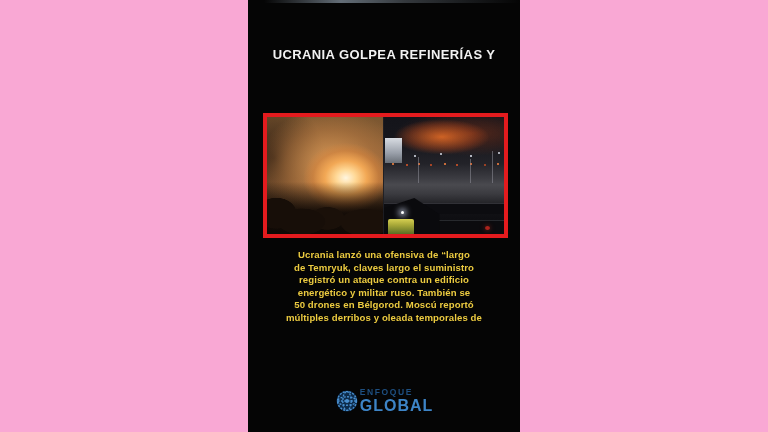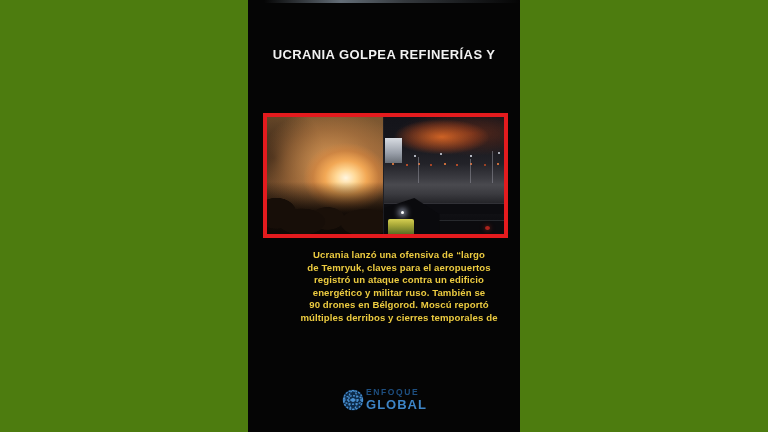--- a/index.html
+++ b/index.html
@@ -1,16 +1,16 @@
 <!DOCTYPE html>
 <html><head>
 <meta charset="utf-8">
 <style>
   html,body{margin:0;padding:0;background:#000;}
-  .stage{position:relative;width:768px;height:432px;background:#4d7c0f;overflow:hidden;
+  .stage{position:relative;width:768px;height:432px;background:#f9a8d4;overflow:hidden;
          font-family:"Liberation Sans", sans-serif;}
   .story-column{position:absolute;left:248px;top:0;width:272px;height:432px;background:#050505;}
   .top-edge{position:absolute;left:16px;top:0;width:256px;height:3px;
             background:linear-gradient(90deg,rgba(70,80,90,0) 0%,rgba(150,165,180,.65) 30%,rgba(110,120,130,.45) 55%,rgba(60,66,72,.35) 80%,rgba(30,34,38,0) 100%);}
   
   .title{position:absolute;left:0;top:46px;width:272px;margin:0;text-align:center;
          color:#f2f2f2;font-size:13px;font-weight:700;letter-spacing:.4px;line-height:17.5px;}
   .title span{display:block;white-space:nowrap;}
   
   .photo-frame{position:absolute;left:15px;top:113px;width:245px;height:125px;
@@ -49,30 +49,30 @@
     clip-path:polygon(0 28%,55% 0,100% 45%,100% 100%,0 100%);}
   .kiosk-light{position:absolute;left:17px;bottom:20px;width:3px;height:3px;border-radius:50%;
     background:#fff;box-shadow:0 0 6px 2px rgba(220,230,255,.9);}
   .port-dumpster{position:absolute;left:4px;bottom:0;width:26px;height:15px;border-radius:2px 2px 0 0;
     background:linear-gradient(180deg,#d6cf52 0%,#a8a838 40%,#5c6e24 100%);}
   .port-vehicle{position:absolute;right:0;bottom:0;width:70px;height:13px;background:#0b0b0e;
     border-top:1px solid rgba(140,150,160,.22);}
   .taillight{position:absolute;right:14px;bottom:4px;width:5px;height:4px;border-radius:50%;
     background:rgba(200,40,30,.85);box-shadow:0 0 5px rgba(220,50,30,.6);}
   
-  .body-copy{position:absolute;left:15px;top:249px;width:272px;text-align:center;
+  .body-copy{position:absolute;left:0;top:249px;width:272px;text-align:center;
     color:#eccb40;font-size:9.6px;font-weight:700;line-height:12.6px;letter-spacing:.1px;}
   .body-copy div{white-space:nowrap;}
   
   .logo{position:absolute;left:0;top:388px;width:272px;display:flex;justify-content:center;
-        gap:1px;}
+        align-items:center;gap:1px;}
   .globe{width:24px;height:24px;display:inline-flex;}
   .brandtext{display:flex;flex-direction:column;align-items:flex-start;line-height:1;}
   .b-top{color:#1e4f80;font-size:8.5px;font-weight:700;letter-spacing:1.6px;}
-  .b-bottom{color:#3d84c6;font-size:13px;font-weight:700;letter-spacing:1px;margin-top:1px;}
+  .b-bottom{color:#3d84c6;font-size:16px;font-weight:700;letter-spacing:1px;margin-top:1px;}
 </style>
 </head>
 <body>
 
 <div class="stage">
   <div class="story-column">
     <div class="top-edge"></div>
 
     <h1 class="title">
       <span>UCRANIA GOLPEA REFINERÍAS Y</span>
@@ -93,25 +93,25 @@
         <div class="port-vehicle"></div>
         <div class="taillight"></div>
         <div class="port-kiosk"></div>
         <div class="kiosk-light"></div>
         <div class="port-dumpster"></div>
       </div>
     </div>
 
     <div class="body-copy">
       <div>Ucrania lanzó una ofensiva de “largo</div>
-      <div>de Temryuk, claves para el aeropuertos</div>
+      <div>de Temryuk, claves largo el suministro</div>
       <div>registró un ataque contra un edificio</div>
       <div>energético y militar ruso. También se</div>
-      <div>90 drones en Bélgorod. Moscú reportó</div>
-      <div>múltiples derribos y cierres temporales de</div>
+      <div>50 drones en Bélgorod. Moscú reportó</div>
+      <div>múltiples derribos y oleada temporales de</div>
     </div>
 
     <div class="logo">
       <span class="globe">
         <svg viewBox="0 0 24 24" width="24" height="24">
           <circle cx="12" cy="12" r="10.5" fill="#0d2b4a"></circle>
           <g fill="none" stroke="#4a90d0" stroke-width="1.4" stroke-dasharray="2 1.3">
             <circle cx="12" cy="12" r="9.4"></circle>
             <ellipse cx="12" cy="12" rx="4.2" ry="9.4"></ellipse>
             <line x1="2.6" y1="12" x2="21.4" y2="12"></line>

